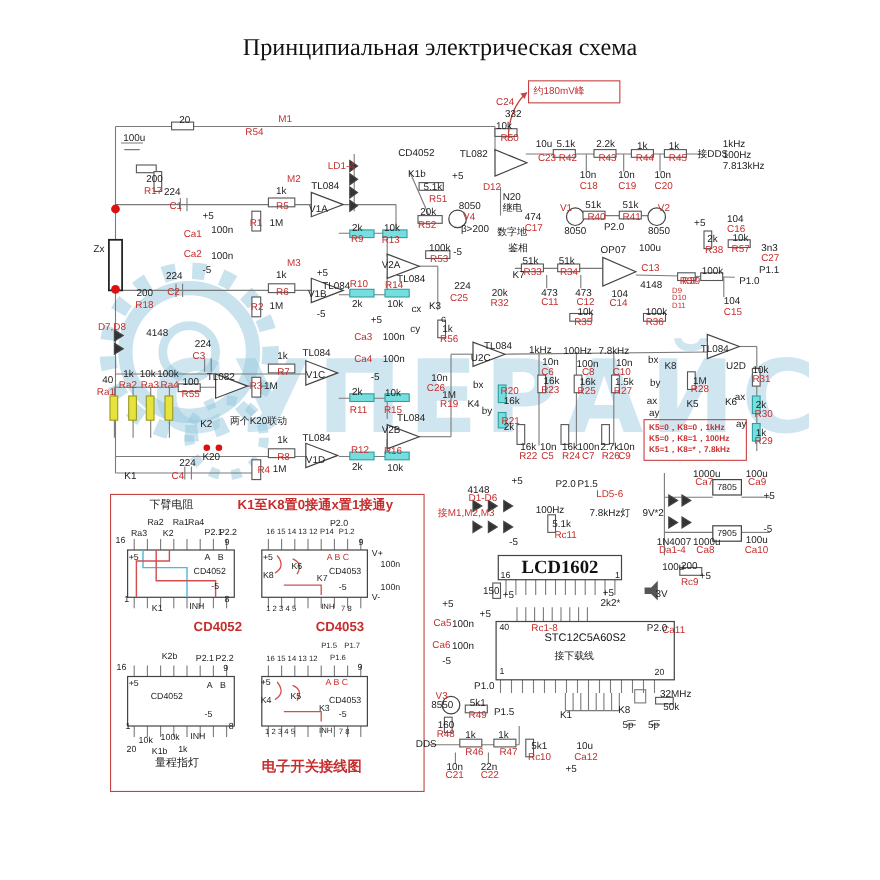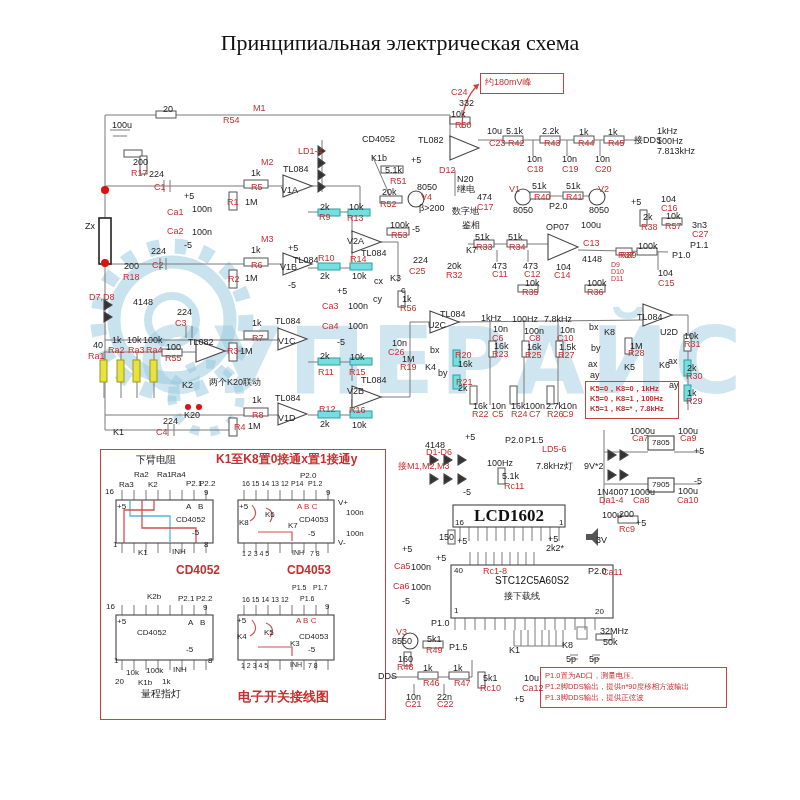--- a/index.html
+++ b/index.html
@@ -261,25 +261,20 @@
     <span>约180mV峰</span>
   </div>
 
   <div class="redbox" id="truth-box">
       <div>K5=0，K8=0，1kHz</div>
       <div>K5=0，K8=1，100Hz</div>
       <div>K5=1，K8=*，7.8kHz</div>
     </div>
 
 
-  <div class="redbox" id="notes-box">
-      <div>P1.0置为AD口，测量电压。</div>
-      <div>P1.2脚DDS输出，提供n*90度移相方波输出</div>
-      <div>P1.3脚DDS输出，提供正弦波</div>
-    </div>
 
   <div class="redbox" style="left:100px;top:449px;width:284px;height:269px;"></div>
 
   <div id="lcd-text">LCD1602</div>
   <div id="mcu-text">STC12C5A60S2</div>
 
   <div id="labels">
       <span class="lbl lk" style="left: 163px; top: 105px;">20</span>
       <span class="lbl lr" style="left: 175px; top: 116px; margin-left: 48px;">R54</span>
       <span class="lbl lr" style="left: 253px; top: 104px;">M1</span>

